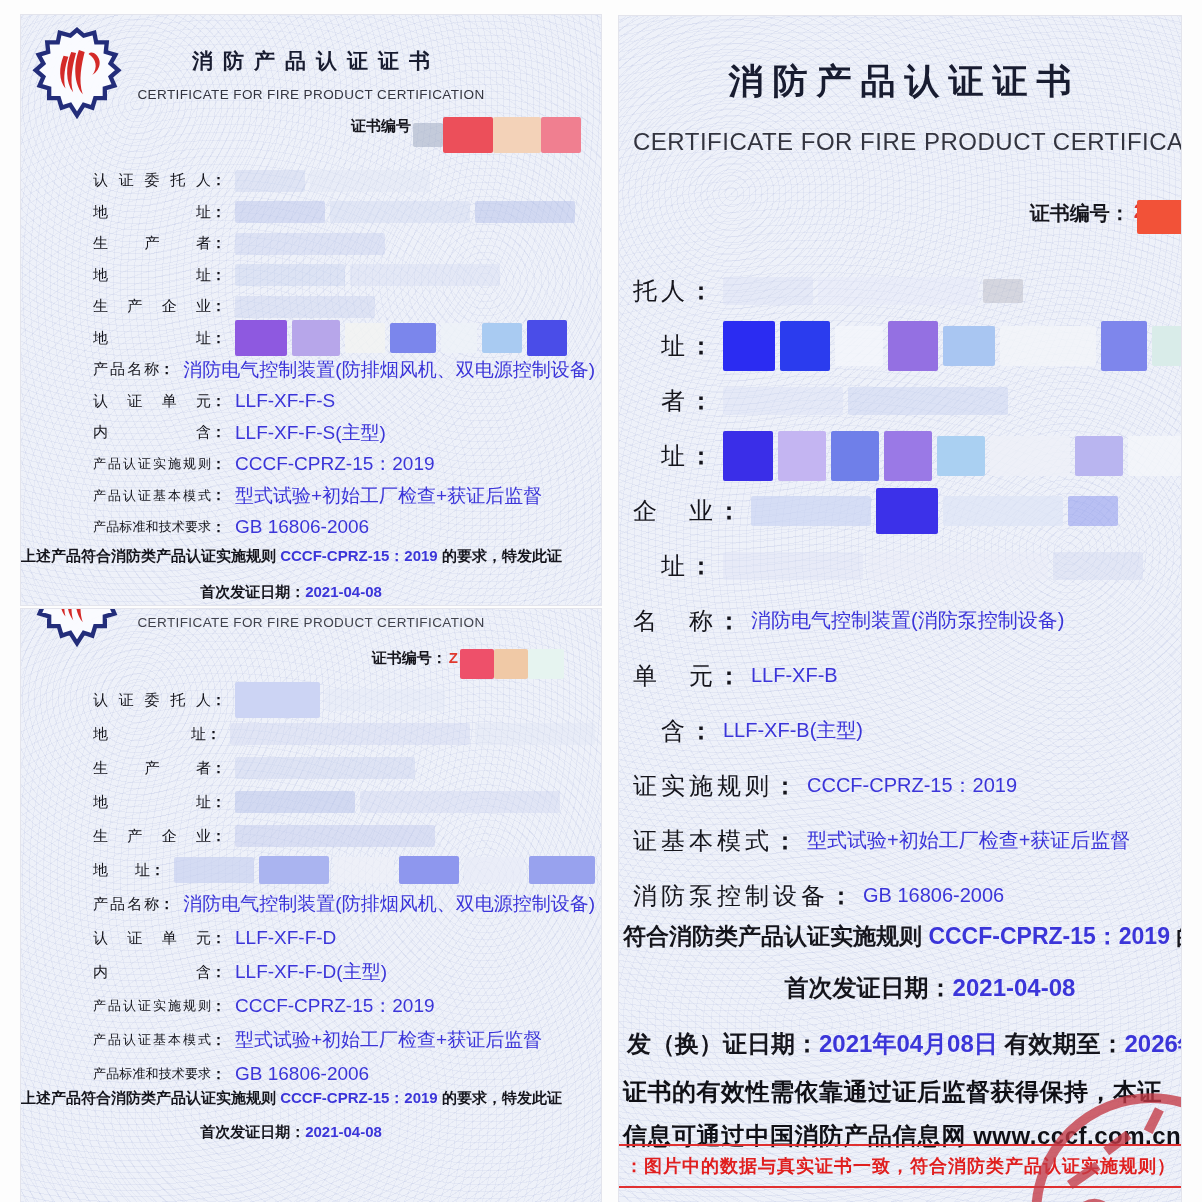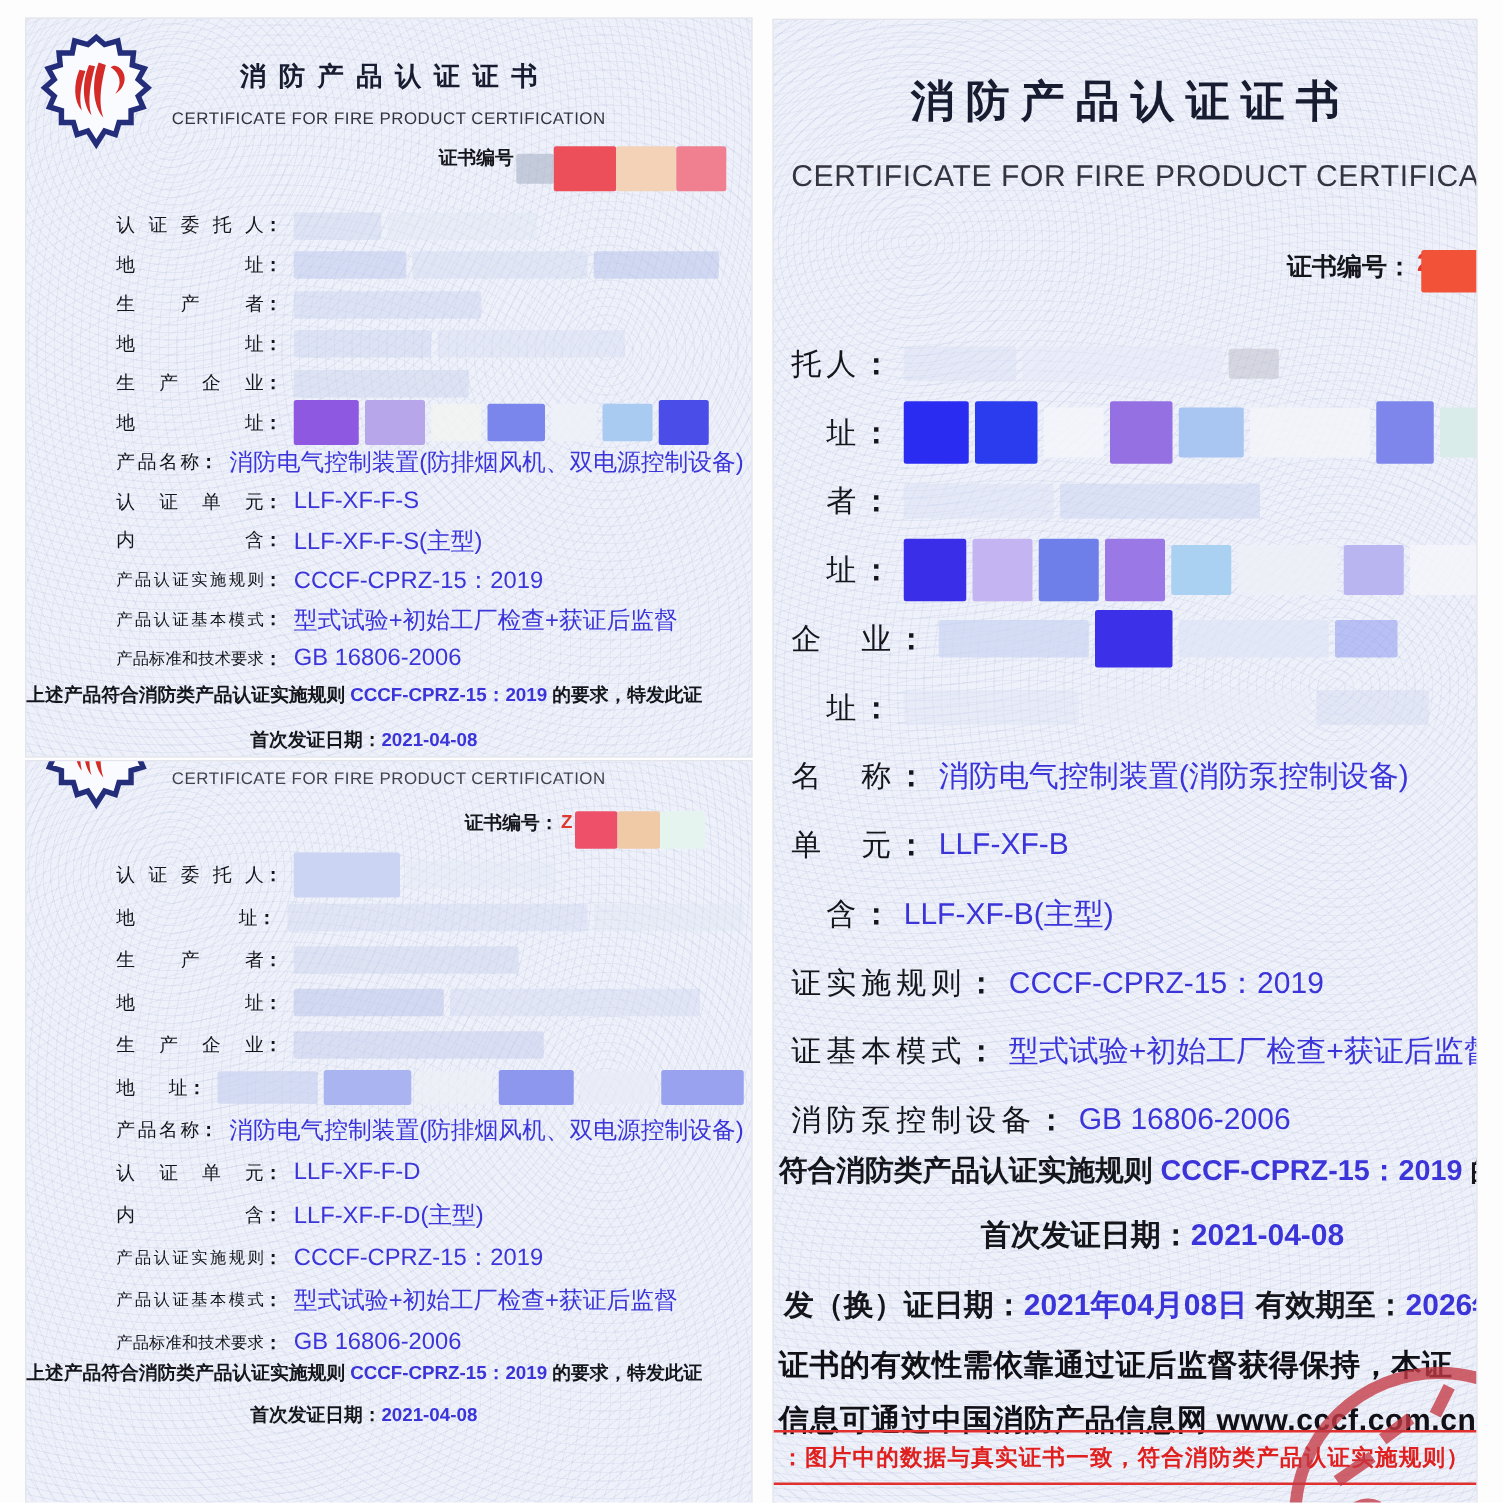--- a/index.html
+++ b/index.html
@@ -37,21 +37,21 @@
   #cert1 .row{height:31.5px}
   #cert2 .row{height:34px}
   #cert3 .row{height:55px}
   .lbl{color:#15151c;font-weight:400}
   .L .lbl{display:inline-block;width:118px;font-size:15px;text-align:justify;text-align-last:justify}
   .L .row.small .lbl{font-size:13px}
   .L .colon{font-size:15px;font-weight:600;color:#15151c;margin-right:9px}
   .L .val{font-size:19px;color:#3b35d9;white-space:nowrap}
   #cert3 .lbl{font-size:24px;letter-spacing:4px;white-space:pre}
   #cert3 .colon{font-size:24px;font-weight:600;color:#15151c;margin-right:10px}
-  #cert3 .val{font-size:24px;color:#3b35d9;white-space:nowrap}
+  #cert3 .val{font-size:20px;color:#3b35d9;white-space:nowrap}
   [data-blocks]{display:inline-flex;align-items:center;gap:5px;filter:blur(.6px)}
   [data-blocks].tight{gap:0}
   [data-blocks] i{display:block;border-radius:2px;flex:none}
   .center{position:absolute;text-align:center;color:#15151c;font-weight:600;white-space:nowrap}
   .blue{color:#3b35d9}
   #cert1 .stmt{left:0;right:100px;top:532px;font-size:15px}
   #cert1 .fi{left:0;right:40px;top:568px;font-size:15px}
   #cert2 .stmt{left:0;right:100px;top:480px;font-size:15px}
   #cert2 .fi{left:0;right:40px;top:514px;font-size:15px}
   #cert2 .il{left:0;right:90px;top:549px;font-size:15px}

